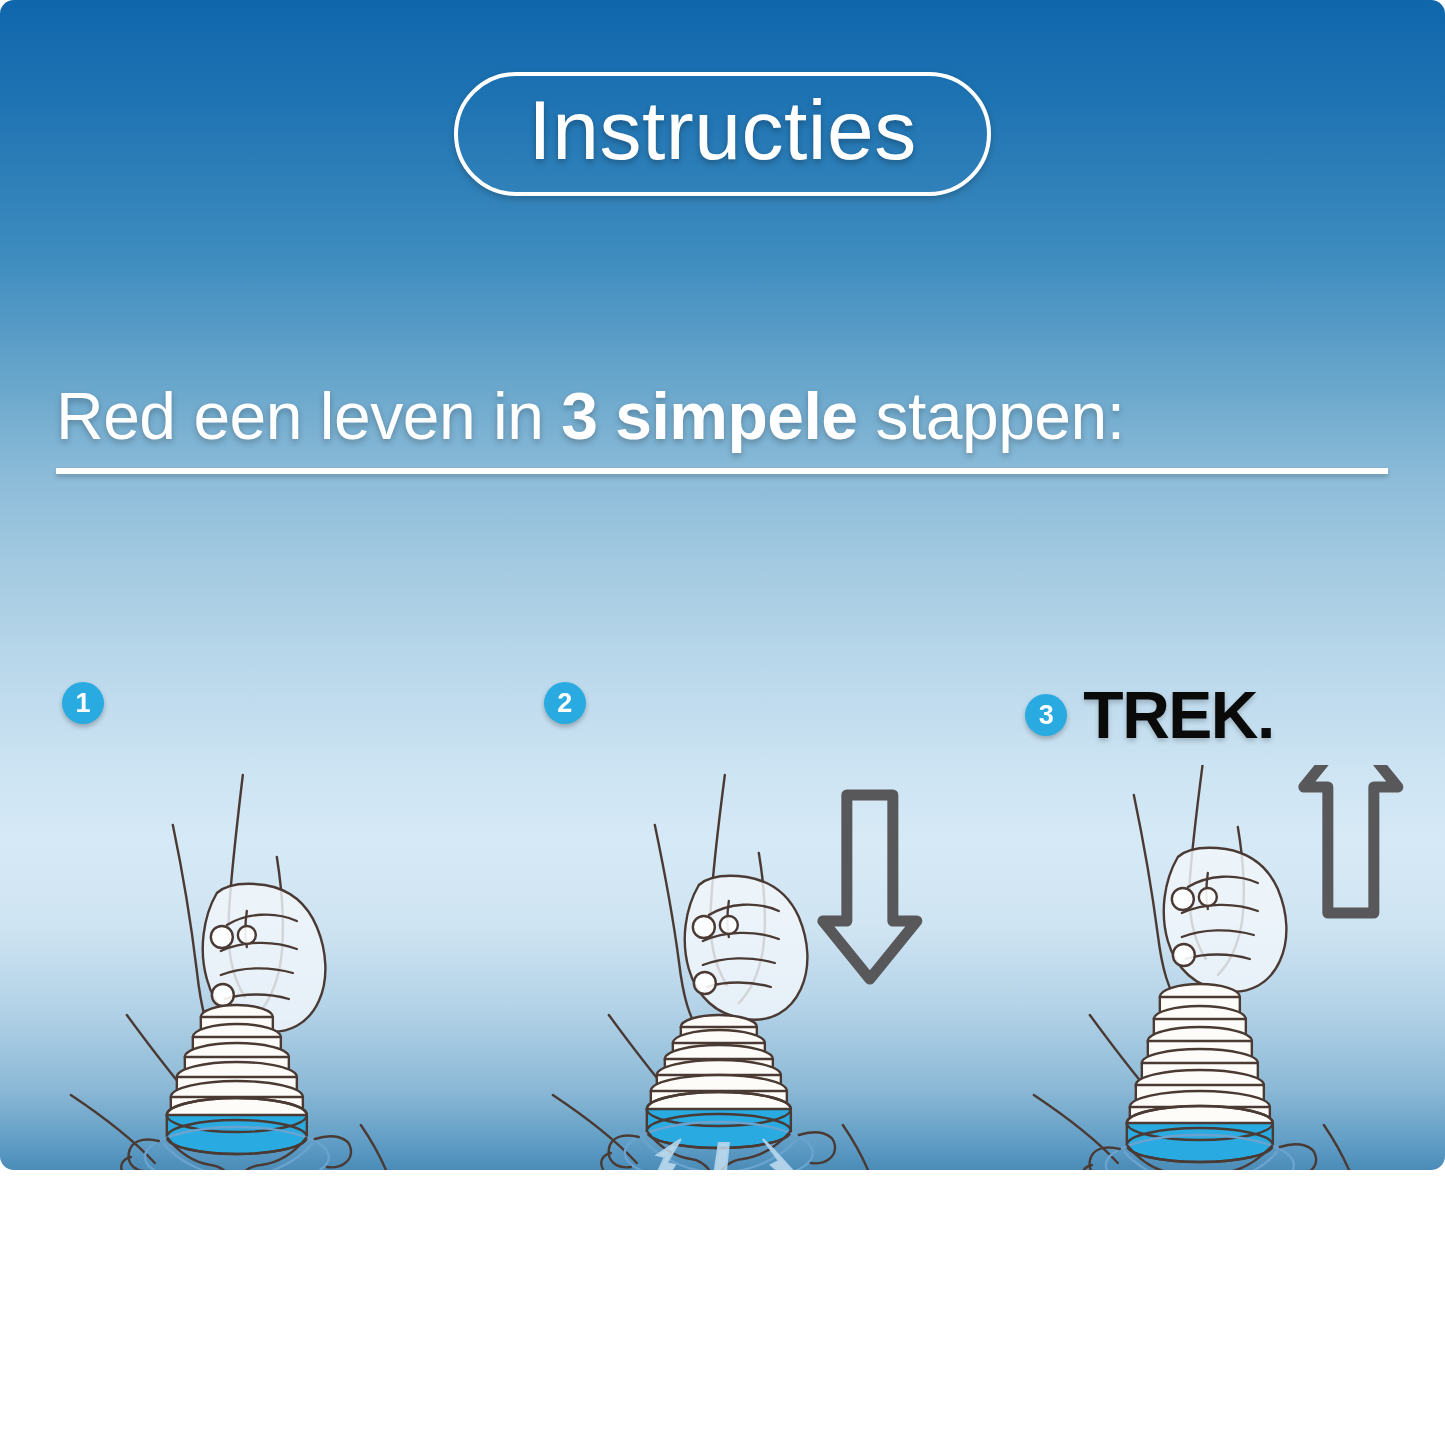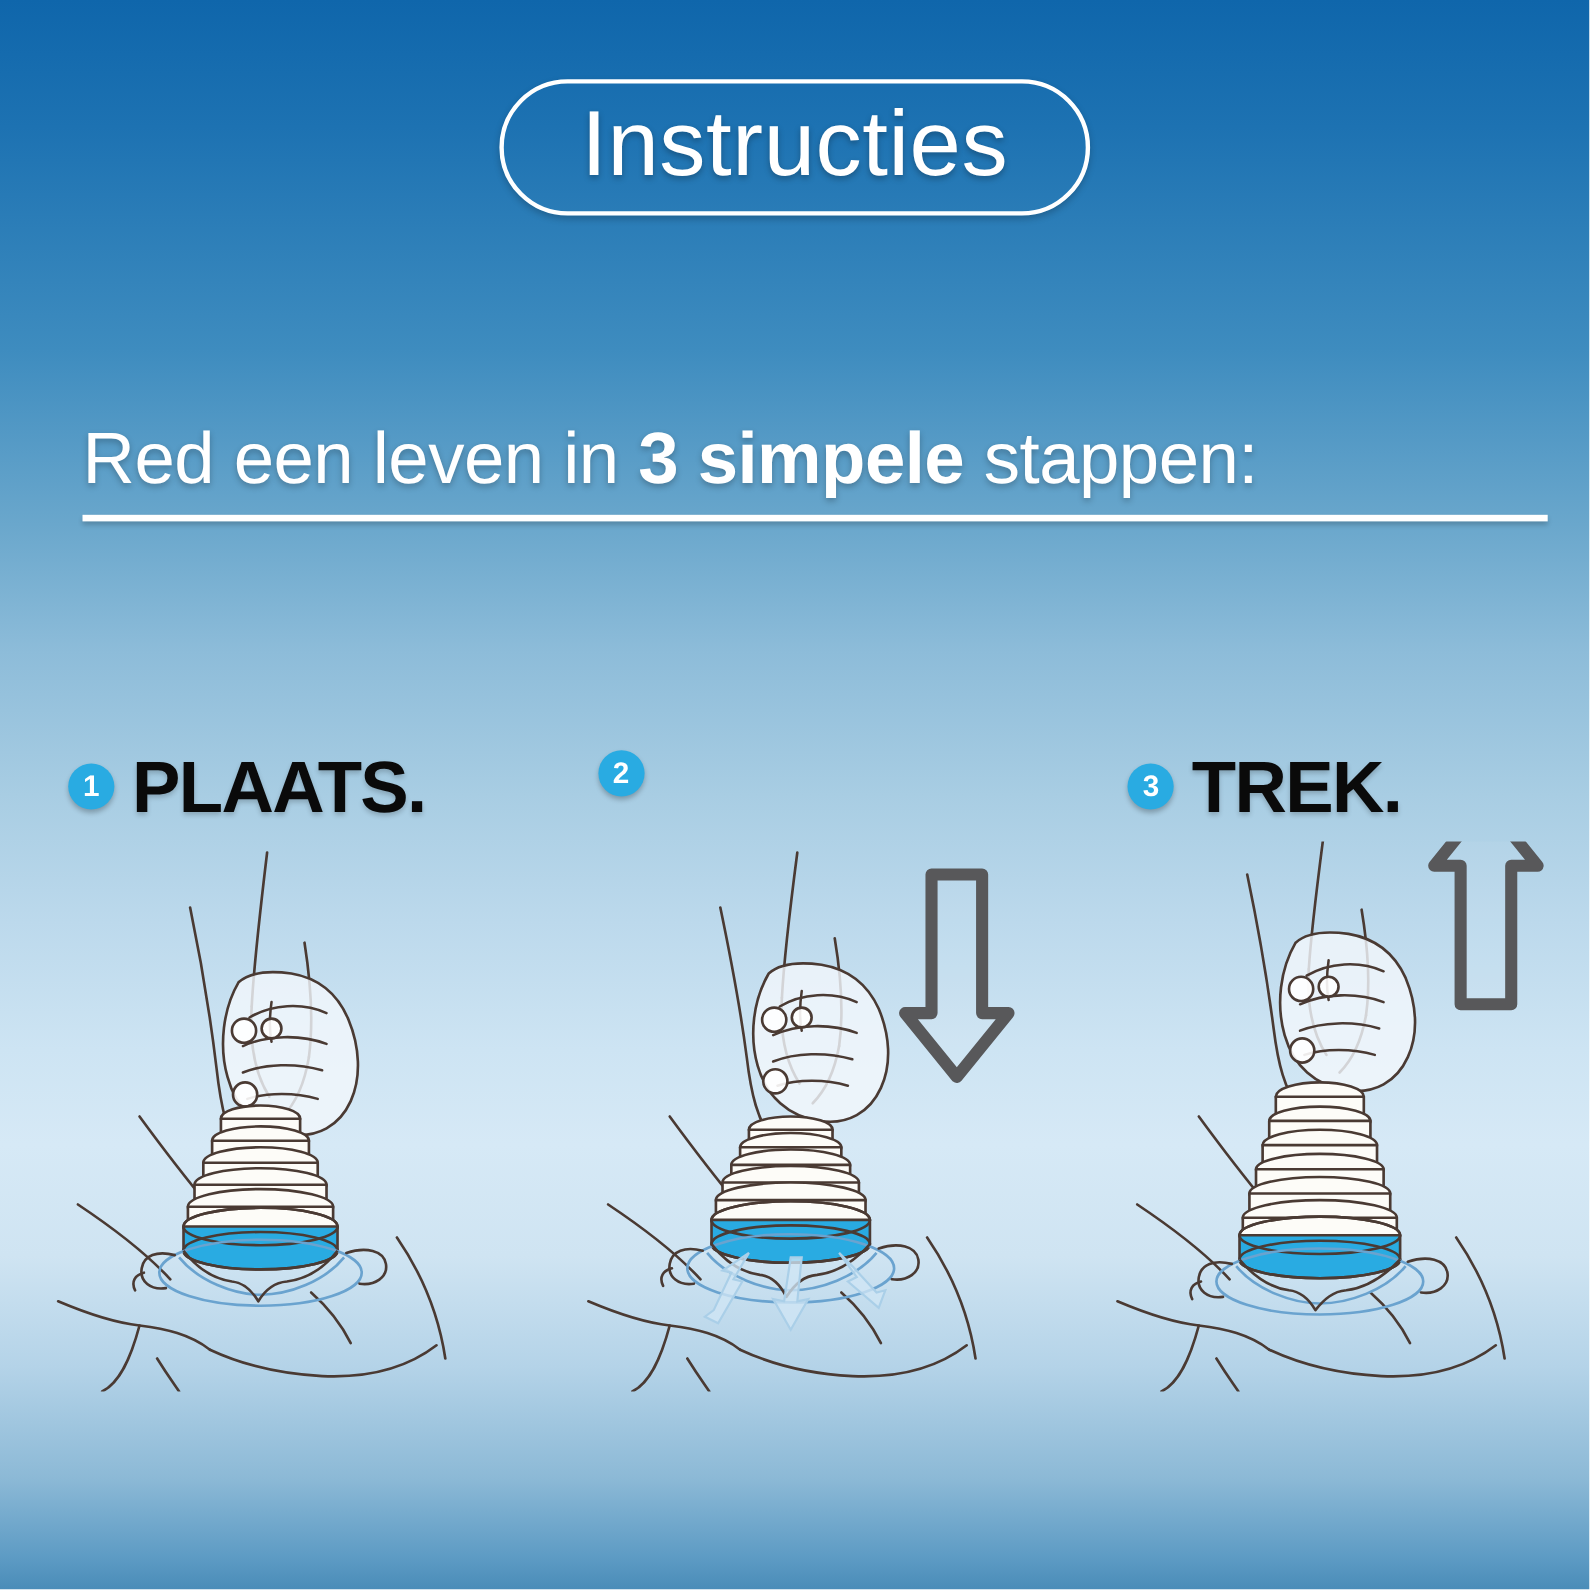--- a/index.html
+++ b/index.html
@@ -5,37 +5,38 @@
   * { margin:0; padding:0; box-sizing:border-box; }
 
   html, body {
     width:1445px; height:1445px;
     overflow:hidden;
     font-family:"Liberation Sans", sans-serif;
   }
 
   #poster {
     position:relative;
-    width:1445px; height:1445px;
+    width:1445px; height:1170px;
     background:linear-gradient(180deg,
       #0f66ab 0%,
       #1d72b2 8%,
       #3e8cbf 22%,
       #6aa7cc 33%,
       #8dbcd9 41%,
       #a8cde3 50%,
       #bcd9ec 58%,
       #cde4f3 66%,
       #d6e9f6 72%,
       #cfe4f2 79%,
       #b4d3e8 86%,
       #8cb9d6 93%,
       #5d9bc4 98%,
       #4a8cb8 100%);
     overflow:hidden;
+    border-radius:14px;
   }
 
   
   .title-wrap {
     position:absolute; top:72px; left:0; right:0;
     display:flex; justify-content:center;
   }
   .title-pill {
     border:4px solid #ffffff;
     border-radius:70px;
@@ -47,21 +48,21 @@
     display:block;
     font-size:84px;
     font-weight:400;
     color:#ffffff;
     letter-spacing:0.5px;
     text-shadow:0 3px 6px rgba(0,0,0,0.28);
   }
 
   
   .subtitle-wrap {
-    position:absolute; top:378px; left:75px; width:1332px;
+    position:absolute; top:378px; left:56px; width:1332px;
   }
   .subtitle {
     font-size:66px;
     color:#ffffff;
     white-space:nowrap;
     letter-spacing:-0.5px;
     text-shadow:0 3px 6px rgba(0,0,0,0.25);
   }
   .subtitle .b { font-weight:700; }
   .subtitle-rule {
@@ -131,21 +132,20 @@
   <div class="subtitle-wrap">
     <div class="subtitle"><span>Red een leven in </span><span class="b">3 simpele</span><span> stappen:</span></div>
     <div class="subtitle-rule"></div>
   </div>
 
   <div class="steps">
 
     <div class="step">
       <div class="step-head">
         <div class="step-badge">1</div>
-        <div class="step-label">PLAATS.</div>
       </div>
       <div class="step-art">
         <svg viewBox="0 0 420 500" preserveAspectRatio="xMidYMid meet">
           <g fill="none" stroke="#4a3a33" stroke-width="2.4" stroke-linecap="round" stroke-linejoin="round">
 
             <path d="M40 330 C70 350 100 372 124 398"></path>
             <path d="M22 418 C55 432 78 438 96 440 C120 443 142 448 160 462"></path>
             <path d="M96 440 C88 470 78 492 62 500"></path>
             <path d="M160 462 C190 476 222 484 262 486 C306 488 340 478 366 458"></path>
             <path d="M112 470 C122 486 128 494 132 500"></path>

